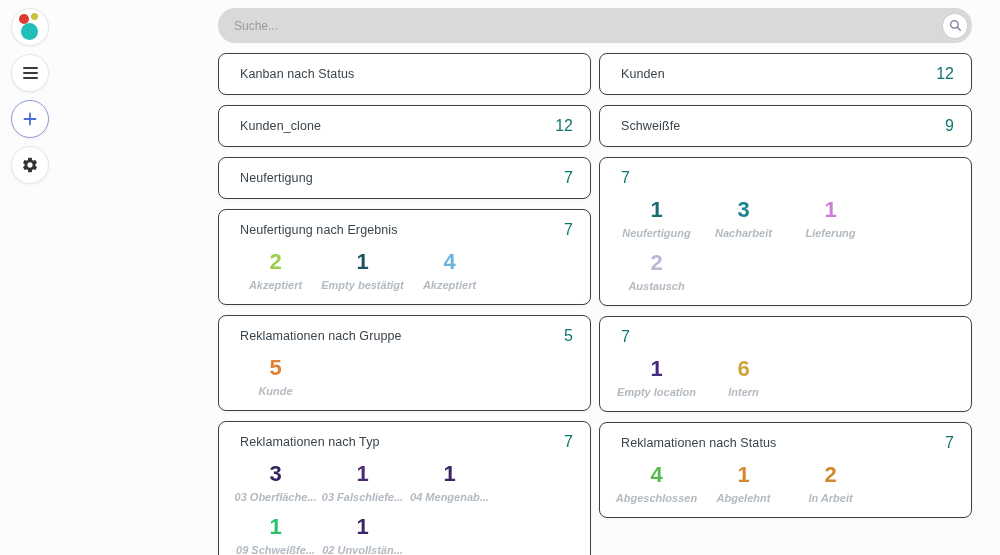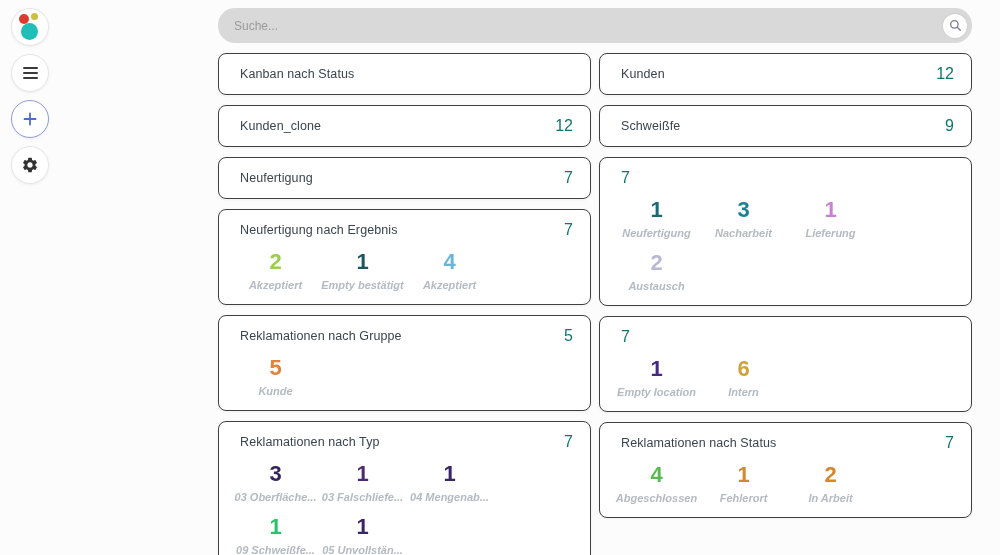--- a/index.html
+++ b/index.html
@@ -195,21 +195,21 @@
     <span class="stat-label">04 Mengenab...</span>
   </div>
 
   <div class="stat">
     <span class="stat-value" style="color: rgb(41, 194, 104);">1</span>
     <span class="stat-label">09 Schweißfe...</span>
   </div>
 
   <div class="stat">
     <span class="stat-value" style="color: rgb(58, 37, 101);">1</span>
-    <span class="stat-label">05 Unvollstän...</span>
+    <span class="stat-label">02 Unvollstän...</span>
   </div>
 </div>
   </section>
 </div>
   <div class="column">
   <section class="card">
     <div class="card-head">
       <span class="card-title">Kunden</span>
       <span class="card-count">12</span>
     </div>
@@ -274,21 +274,21 @@
       <span class="card-count">7</span>
     </div>
     <div class="card-stats">
   <div class="stat">
     <span class="stat-value" style="color: rgb(87, 185, 79);">4</span>
     <span class="stat-label">Abgeschlossen</span>
   </div>
 
   <div class="stat">
     <span class="stat-value" style="color: rgb(210, 136, 46);">1</span>
-    <span class="stat-label">Fehlerort</span>
+    <span class="stat-label">Abgelehnt</span>
   </div>
 
   <div class="stat">
     <span class="stat-value" style="color: rgb(210, 136, 46);">2</span>
     <span class="stat-label">In Arbeit</span>
   </div>
 </div>
   </section>
 </div>
 </main>

